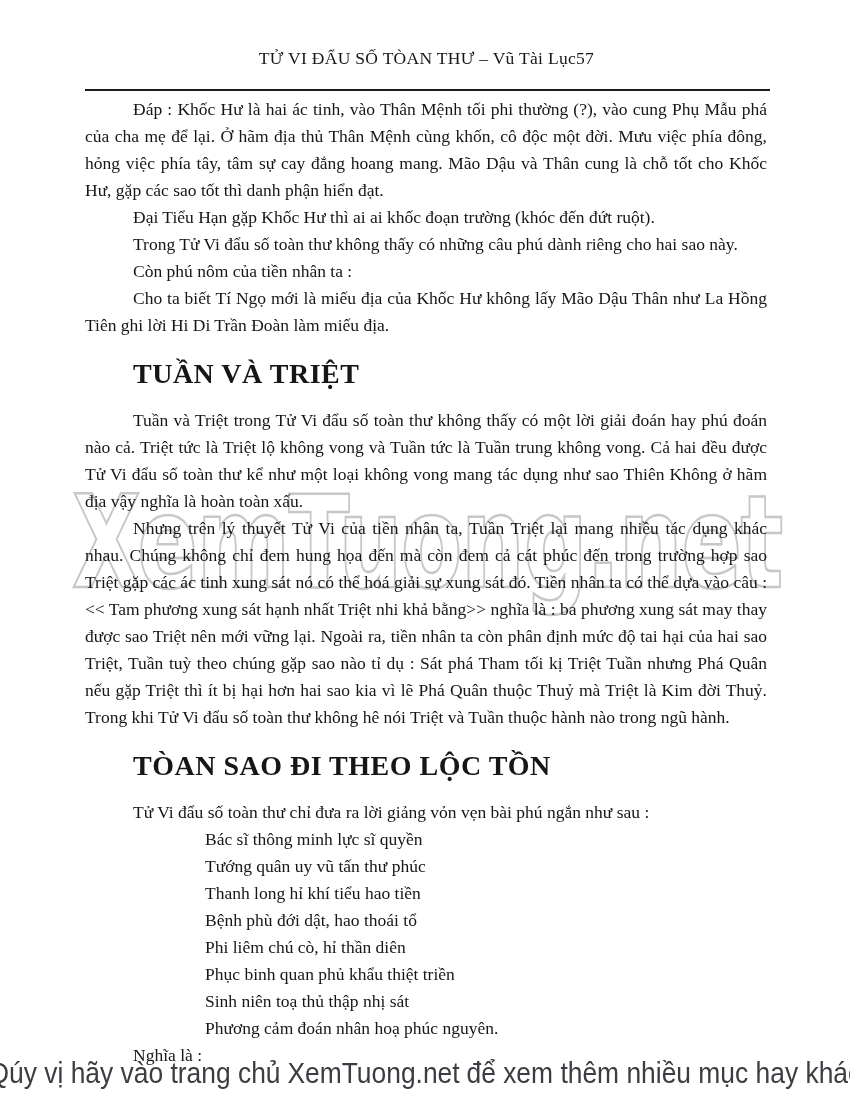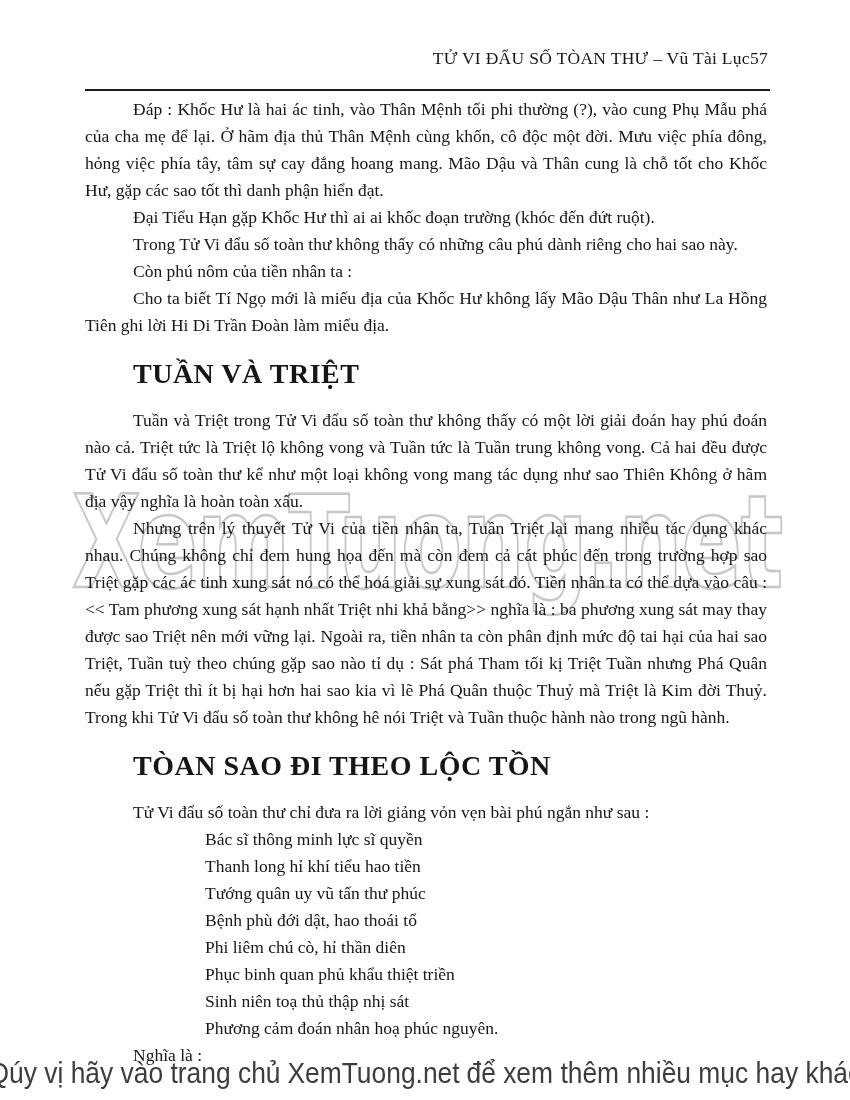--- a/index.html
+++ b/index.html
@@ -11,21 +11,21 @@
     background: #ffffff;
     overflow: hidden;
     font-family: "Liberation Serif", serif;
     color: #161616;
   }
   
   .page-header {
     position: absolute;
     left: 85px; right: 82px; top: 48px;
     display: flex;
-    justify-content: flex-end;
+    justify-content: center;
     align-items: baseline;
     font-size: 17.5px;
     letter-spacing: 0.3px;
   }
   .header-rule {
     position: absolute;
     left: 85px; right: 80px; top: 89px;
     border-top: 2px solid #1c1c1c;
   }
   
@@ -109,22 +109,22 @@
 
     <p class="para">Tuần và Triệt trong Tử Vi đẩu số toàn thư không thấy có một lời giải đoán hay phú đoán nào cả. Triệt tức là Triệt lộ không vong và Tuần tức là Tuần trung không vong. Cả hai đều được Tử Vi đẩu số toàn thư kể như một loại không vong mang tác dụng như sao Thiên Không ở hãm địa vậy nghĩa là hoàn toàn xấu.</p>
     <p class="para">Nhưng trên lý thuyết Tử Vi của tiền nhân ta, Tuần Triệt lại mang nhiều tác dụng khác nhau. Chúng không chỉ đem hung họa đến mà còn đem cả cát phúc đến trong trường hợp sao Triệt gặp các ác tinh xung sát nó có thể hoá giải sự xung sát đó. Tiền nhân ta có thể dựa vào câu : &lt;&lt; Tam phương xung sát hạnh nhất Triệt nhi khả bằng&gt;&gt; nghĩa là : ba phương xung sát may thay được sao Triệt nên mới vững lại. Ngoài ra, tiền nhân ta còn phân định mức độ tai hại của hai sao Triệt, Tuần tuỳ theo chúng gặp sao nào tỉ dụ : Sát phá Tham tối kị Triệt Tuần nhưng Phá Quân nếu gặp Triệt thì ít bị hại hơn hai sao kia vì lẽ Phá Quân thuộc Thuỷ mà Triệt là Kim đời Thuỷ. Trong khi Tử Vi đẩu số toàn thư không hê nói Triệt và Tuần thuộc hành nào trong ngũ hành.</p>
 
     <h2 class="section-heading">TÒAN SAO ĐI THEO LỘC TỒN</h2>
 
     <p class="para">Tử Vi đẩu số toàn thư chỉ đưa ra lời giảng vỏn vẹn bài phú ngắn như sau :</p>
 
     <div class="verse">
       <p class="verse-line">Bác sĩ thông minh lực sĩ quyền</p>
+      <p class="verse-line">Tướng quân uy vũ tấn thư phúc</p>
       <p class="verse-line">Thanh long hỉ khí tiểu hao tiền</p>
-      <p class="verse-line">Tướng quân uy vũ tấn thư phúc</p>
       <p class="verse-line">Bệnh phù đới dật, hao thoái tổ</p>
       <p class="verse-line">Phi liêm chú cò, hỉ thần diên</p>
       <p class="verse-line">Phục binh quan phủ khẩu thiệt triền</p>
       <p class="verse-line">Sinh niên toạ thủ thập nhị sát</p>
       <p class="verse-line">Phương cảm đoán nhân hoạ phúc nguyên.</p>
     </div>
 
     <p class="para">Nghĩa là :</p>
 
   </div>

